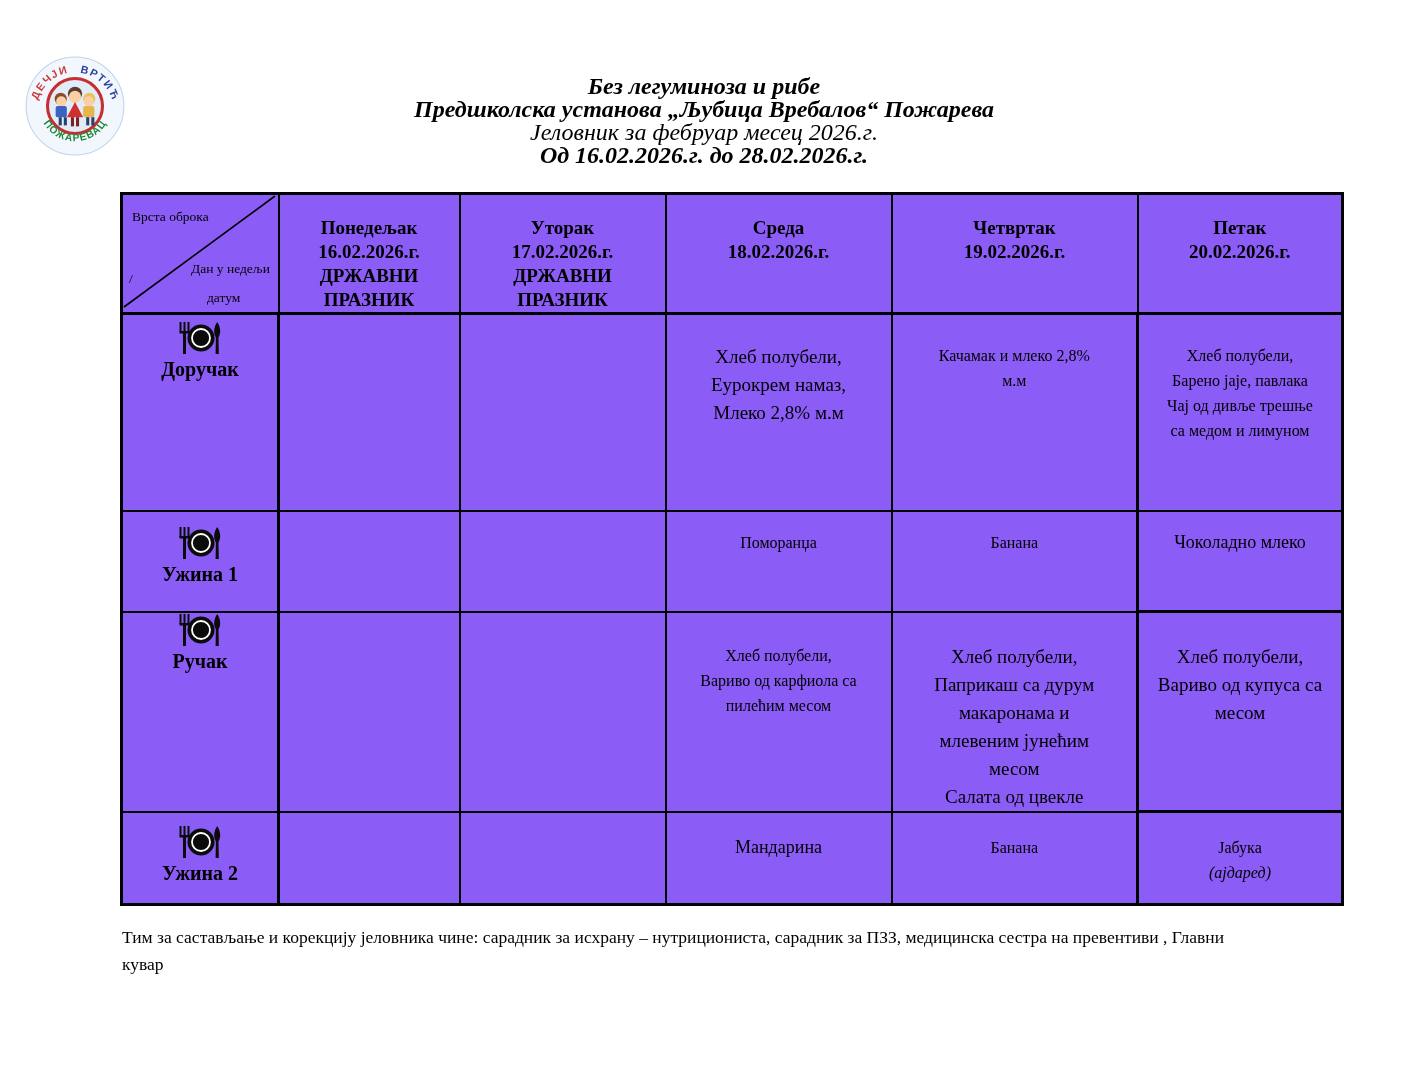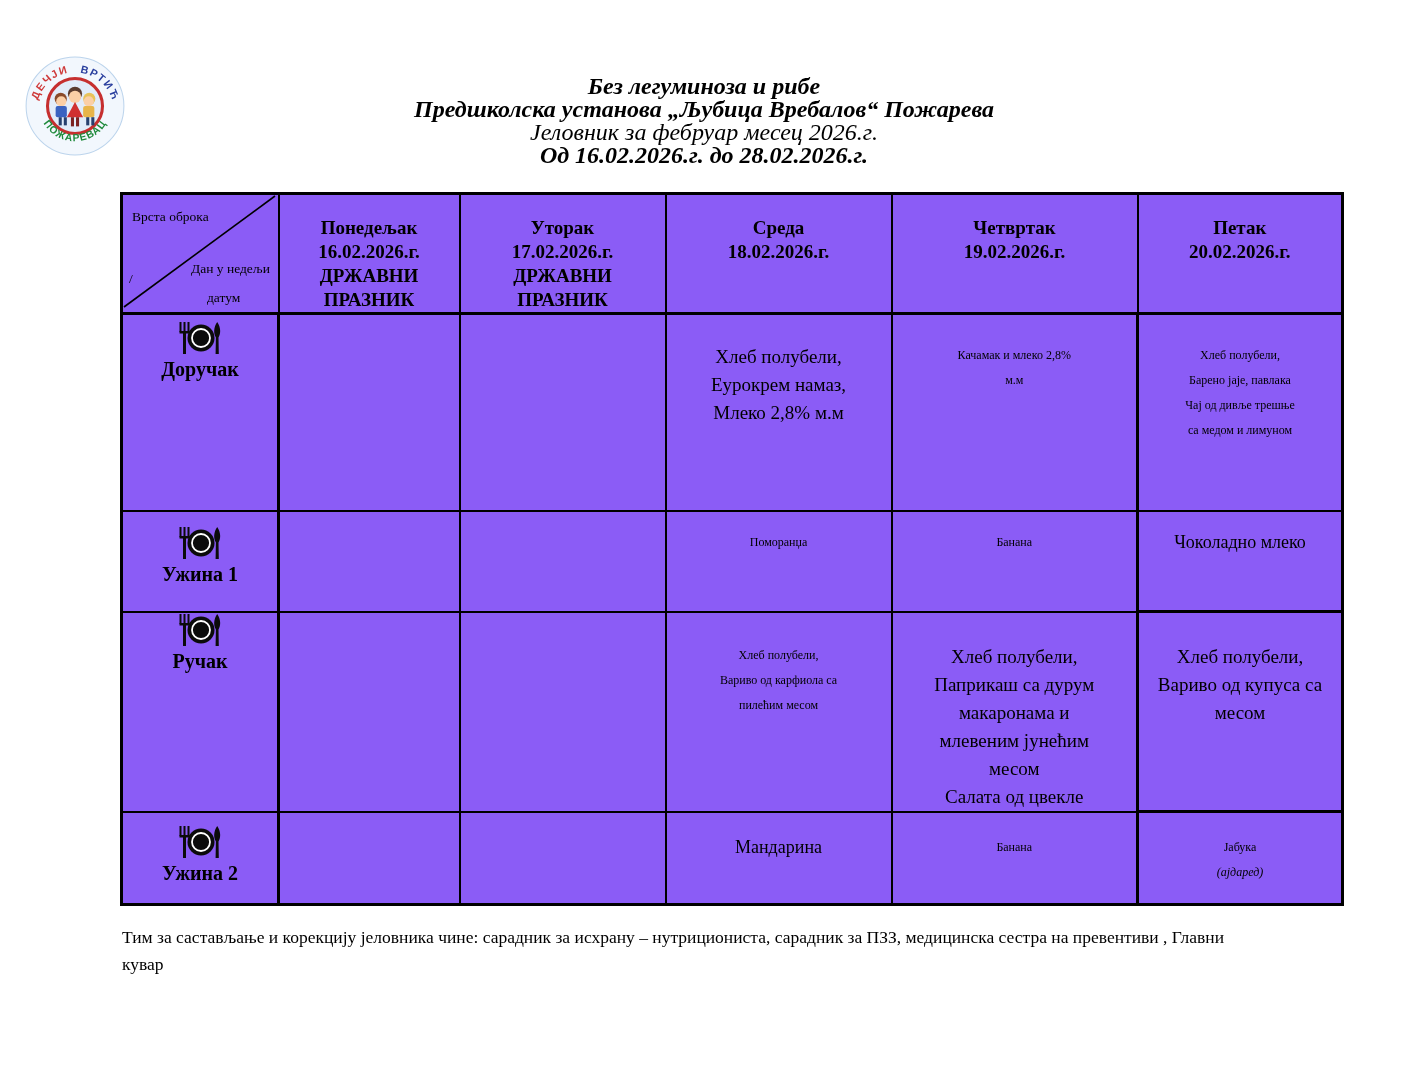--- a/index.html
+++ b/index.html
@@ -35,21 +35,21 @@
   .c-top   { left:9px;  top:14px; }
   .c-day   { left:68px; top:66px; }
   .c-slash { left:6px;  top:76px; font-size:15px; }
   .c-date  { left:84px; top:95px; }
 
   .label-cell { font-weight:bold; font-size:20px; line-height:24px; }
   .label-cell .icn { display:block; margin:0 auto 2px auto; }
 
   .t19 { font-size:19px;   line-height:28px; }
   .t18 { font-size:18px;   line-height:25px; }
-  .t17 { font-size:12px; line-height:25px; }
+  .t17 { font-size:16px; line-height:25px; }
   .pt28 { padding-top:28px !important; }
   .pt18 { padding-top:18px !important;margin-top:40px; }
   .pt30 { padding-top:30px !important; }
   .pt22 { padding-top:22px !important; }
   .it { font-style:italic; }
 
   
   .footer { position:absolute; left:122px; top:924px; width:1108px;
             font-size:17.5px; line-height:27px; text-align:left; }
 </style>

